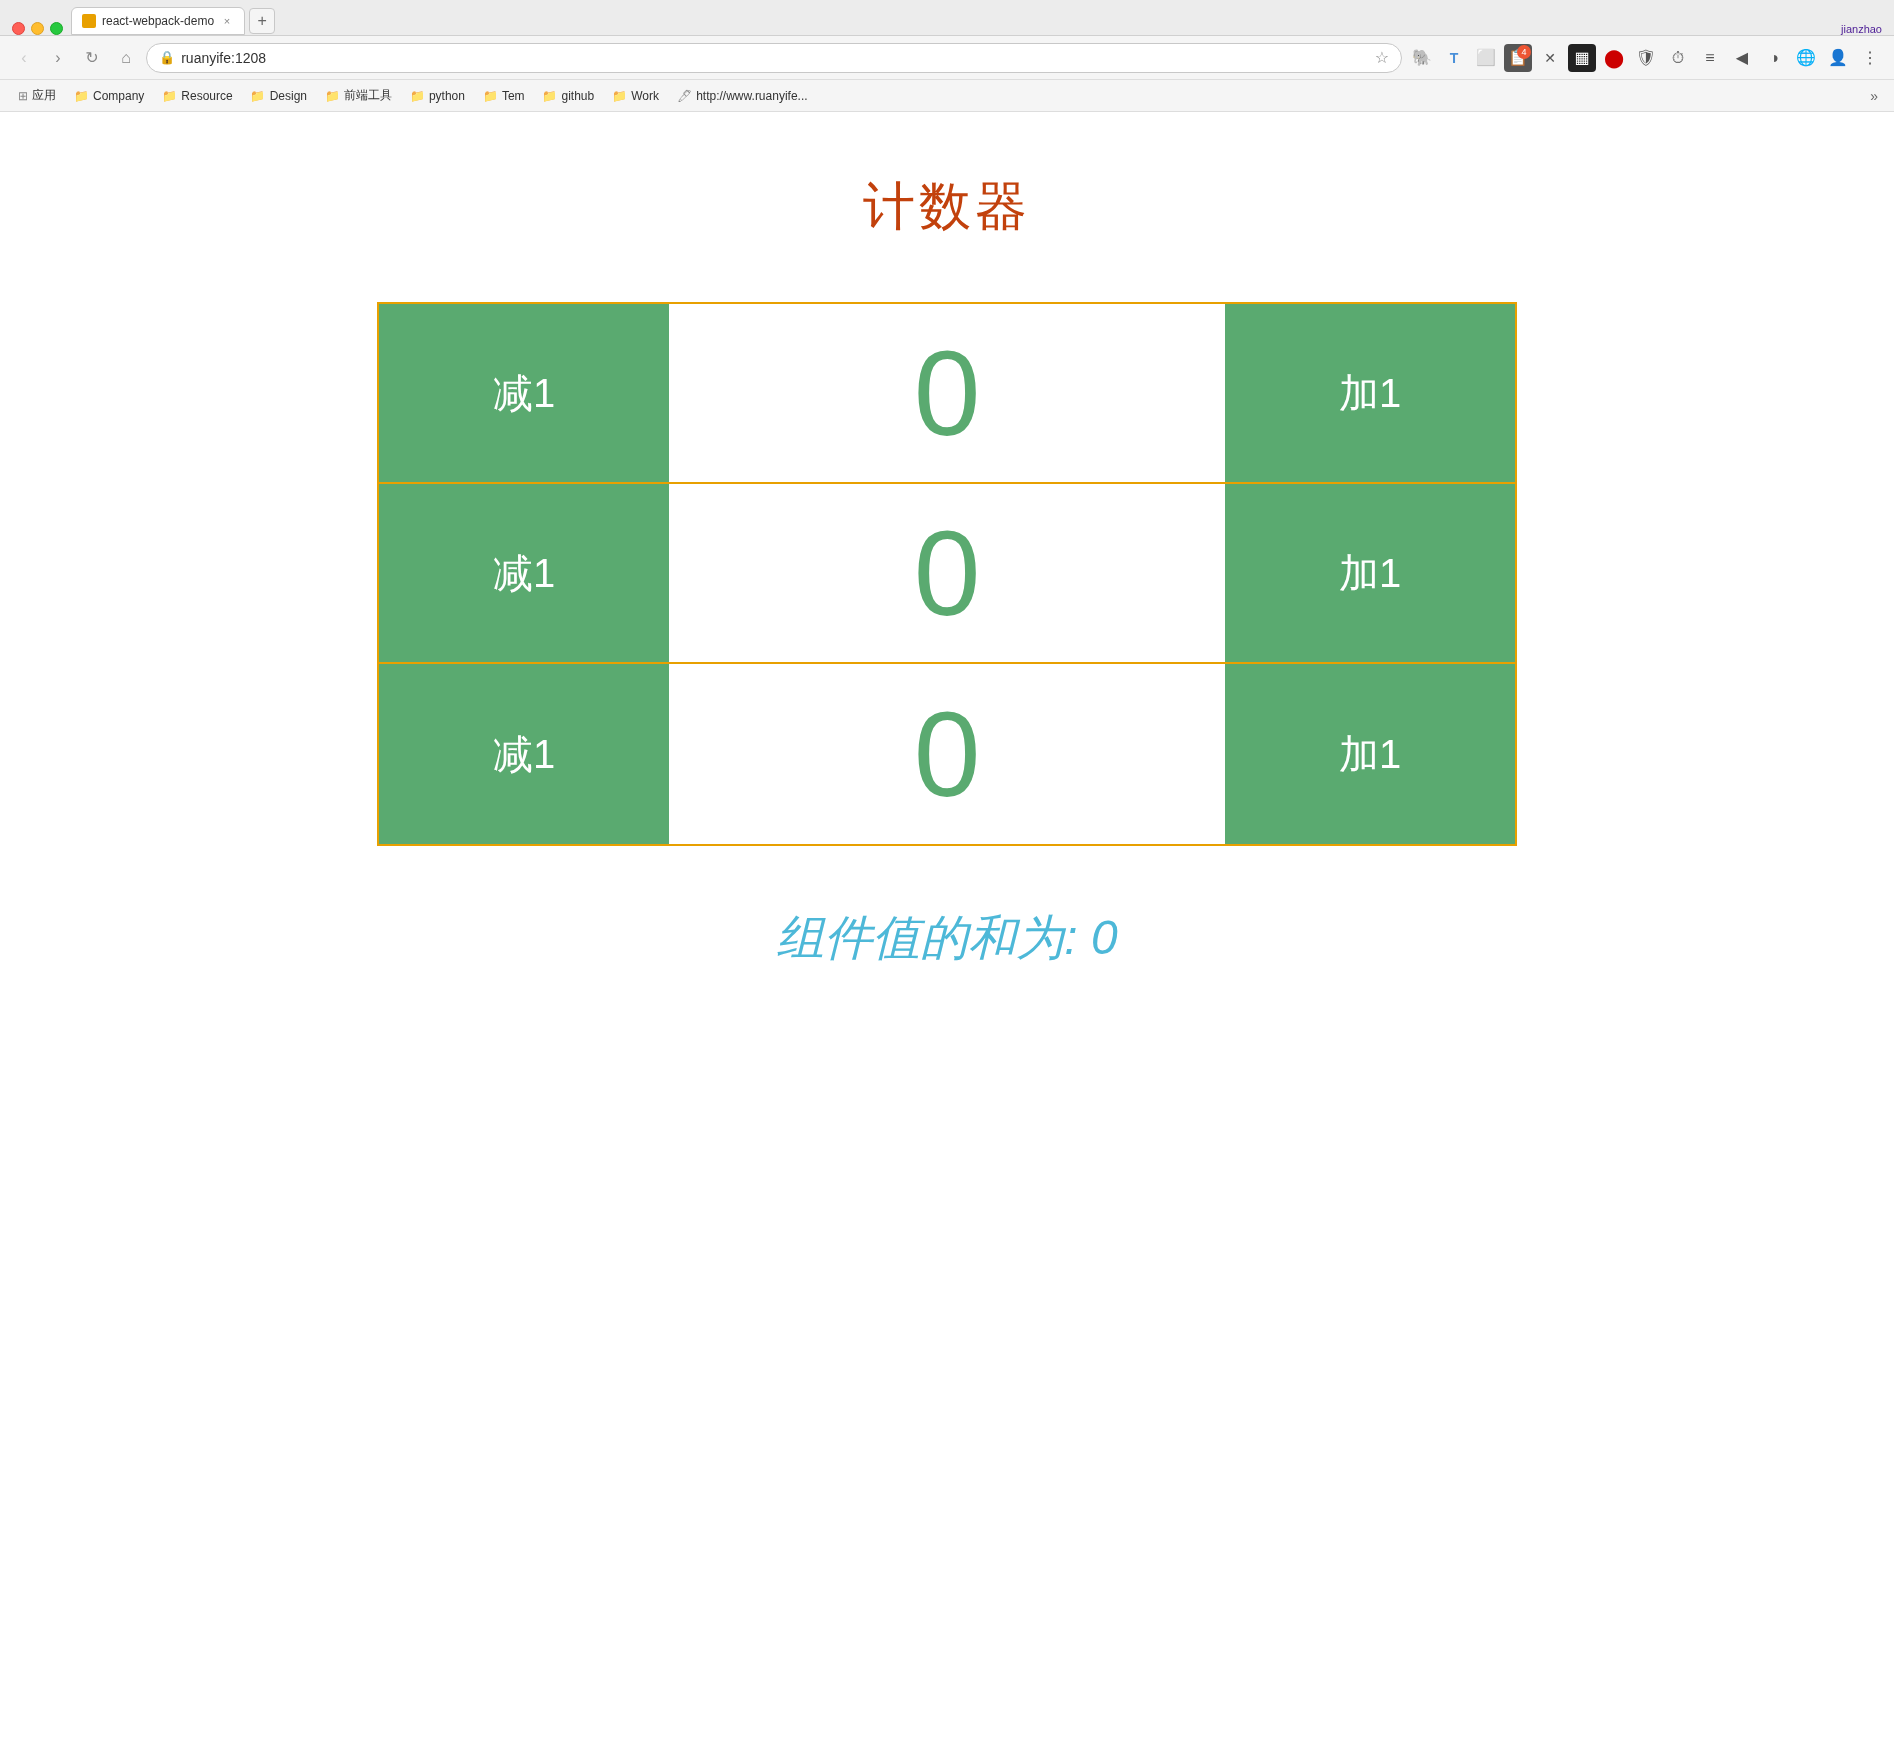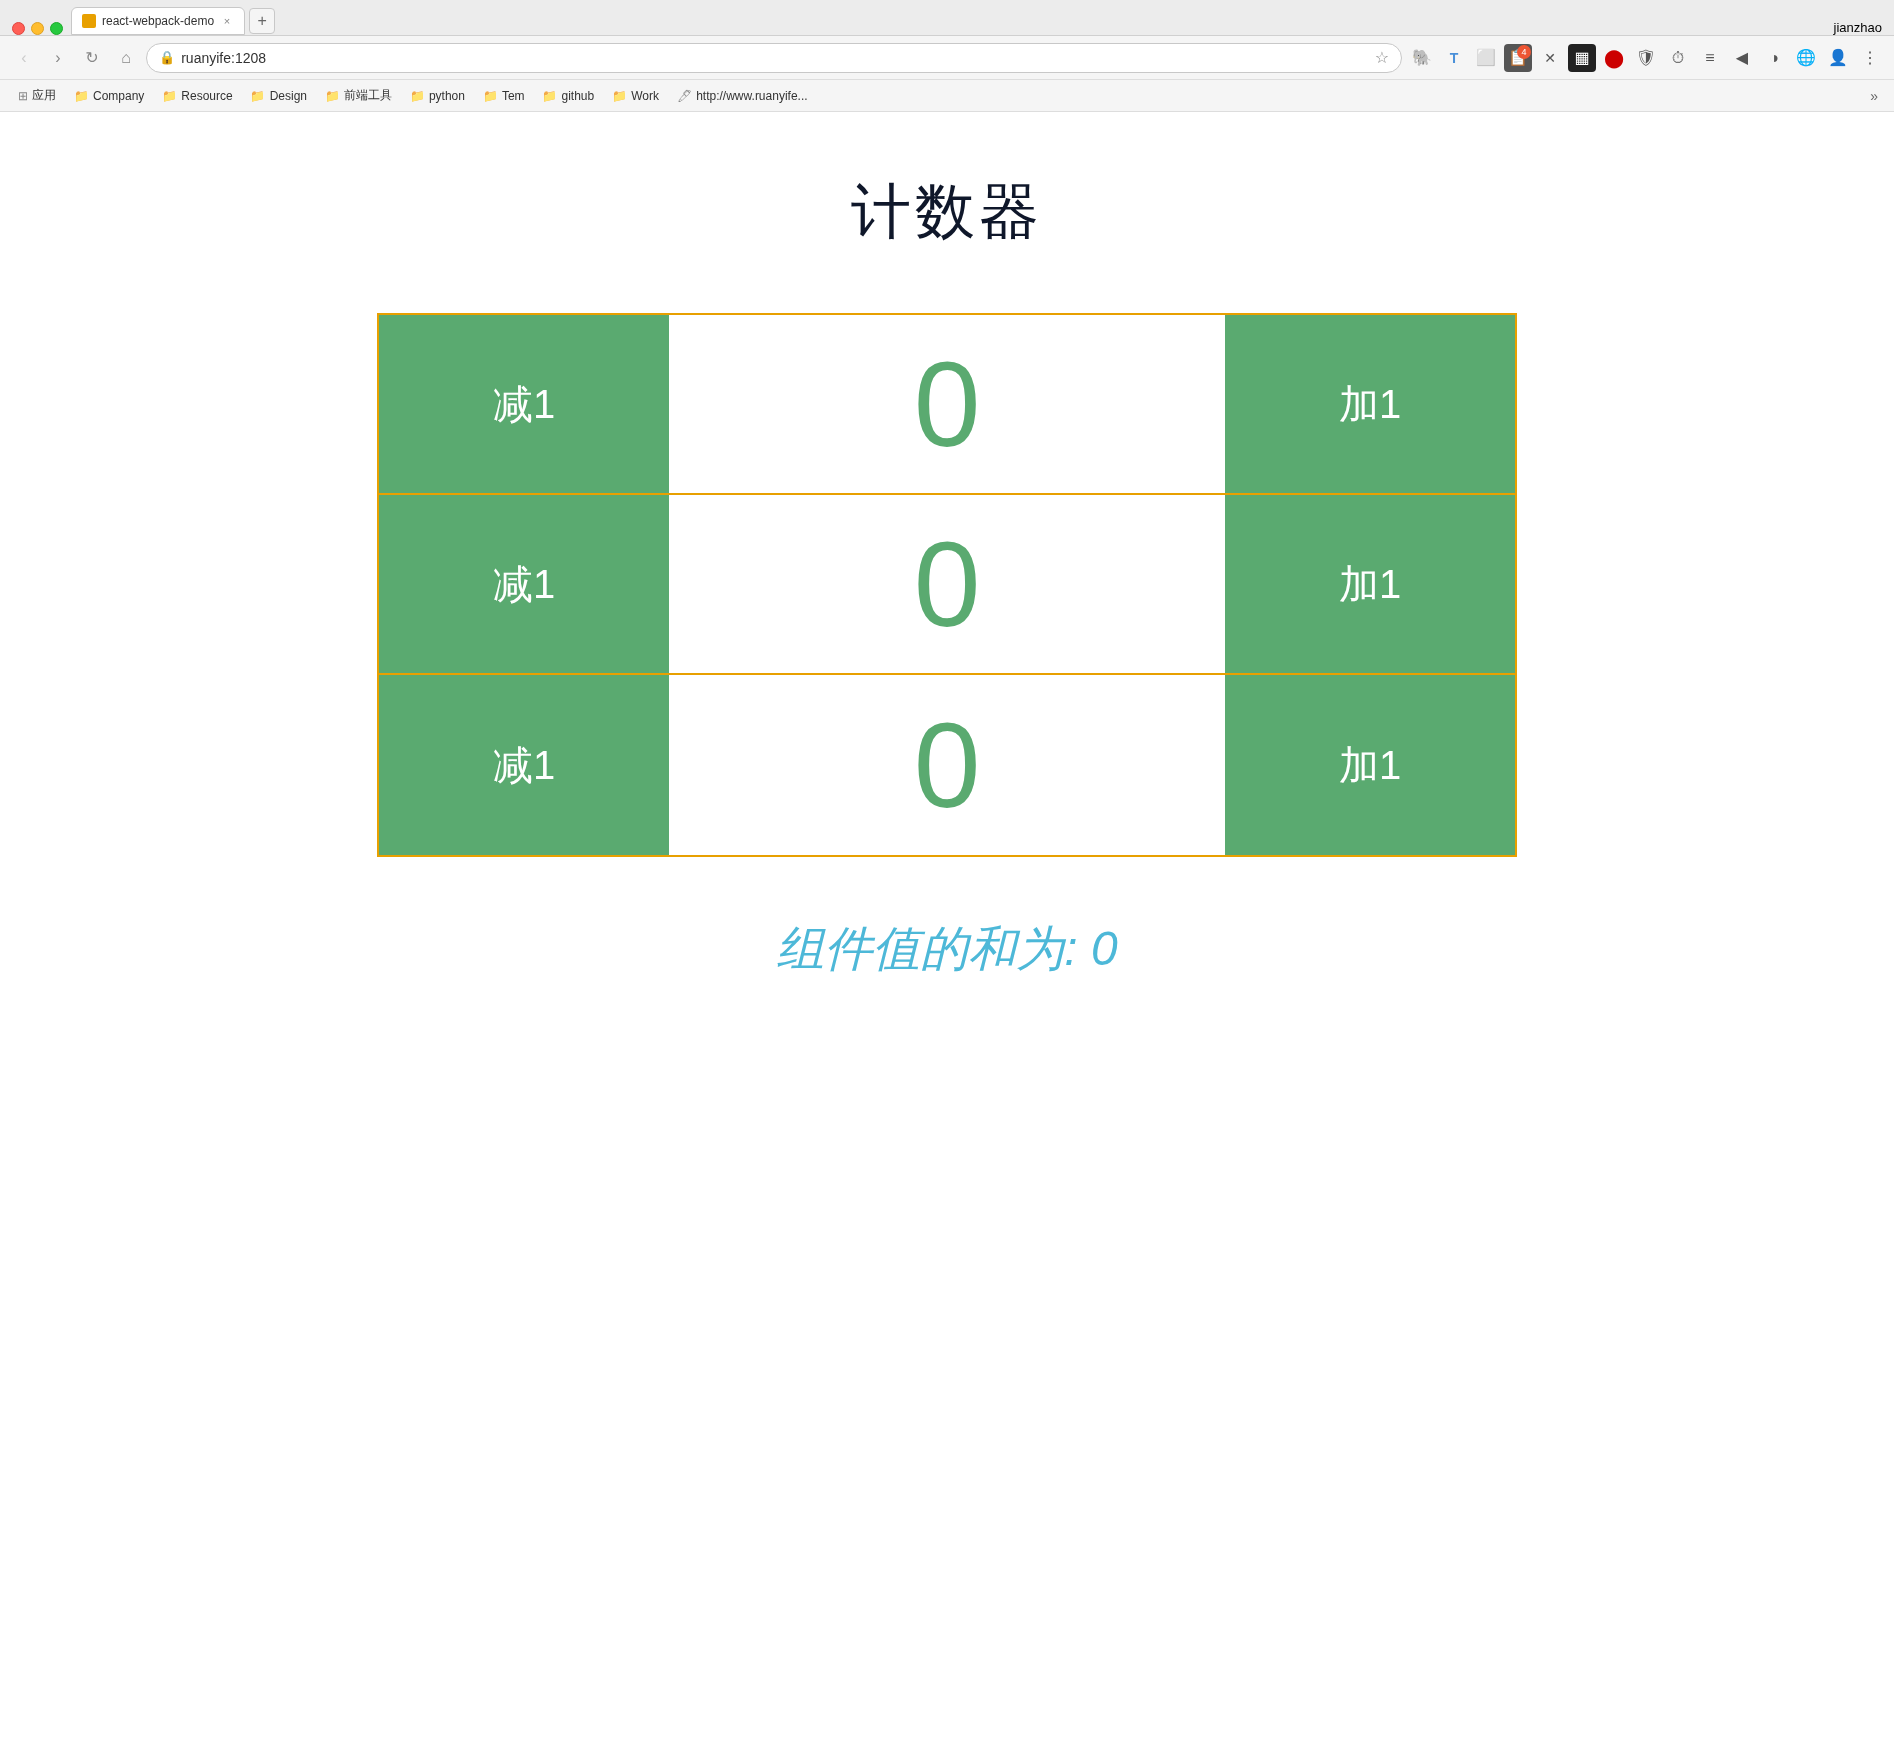--- a/index.html
+++ b/index.html
@@ -68,22 +68,22 @@
     .new-tab-btn {
       width: 26px; height: 26px;
       border: 1px solid #c8c8c8;
       border-radius: 4px;
       background: #f5f5f5;
       display: flex; align-items: center; justify-content: center;
       font-size: 16px; color: #666;
       cursor: pointer;
     }
     .titlebar-right {
-      font-size: 13px;
-      color: #000000;
+      font-size: 11px;
+      color: #4c1d95;
       margin-left: auto;
     }
 
     
     .toolbar {
       display: flex;
       align-items: center;
       height: 44px;
       background: #f5f5f5;
       border-bottom: 1px solid #ddd;
@@ -181,22 +181,22 @@
 
     
     .page-content {
       padding: 60px 20px 40px;
       display: flex;
       flex-direction: column;
       align-items: center;
     }
 
     .page-title {
-      font-size: 60px;
-      color: #0f172a;
+      font-size: 52px;
+      color: #c2410c;
       font-weight: 300;
       margin-bottom: 60px;
       letter-spacing: 4px;
     }
 
     
     .counter-grid {
       width: 1140px;
       border: 2px solid #e8a000;
     }

